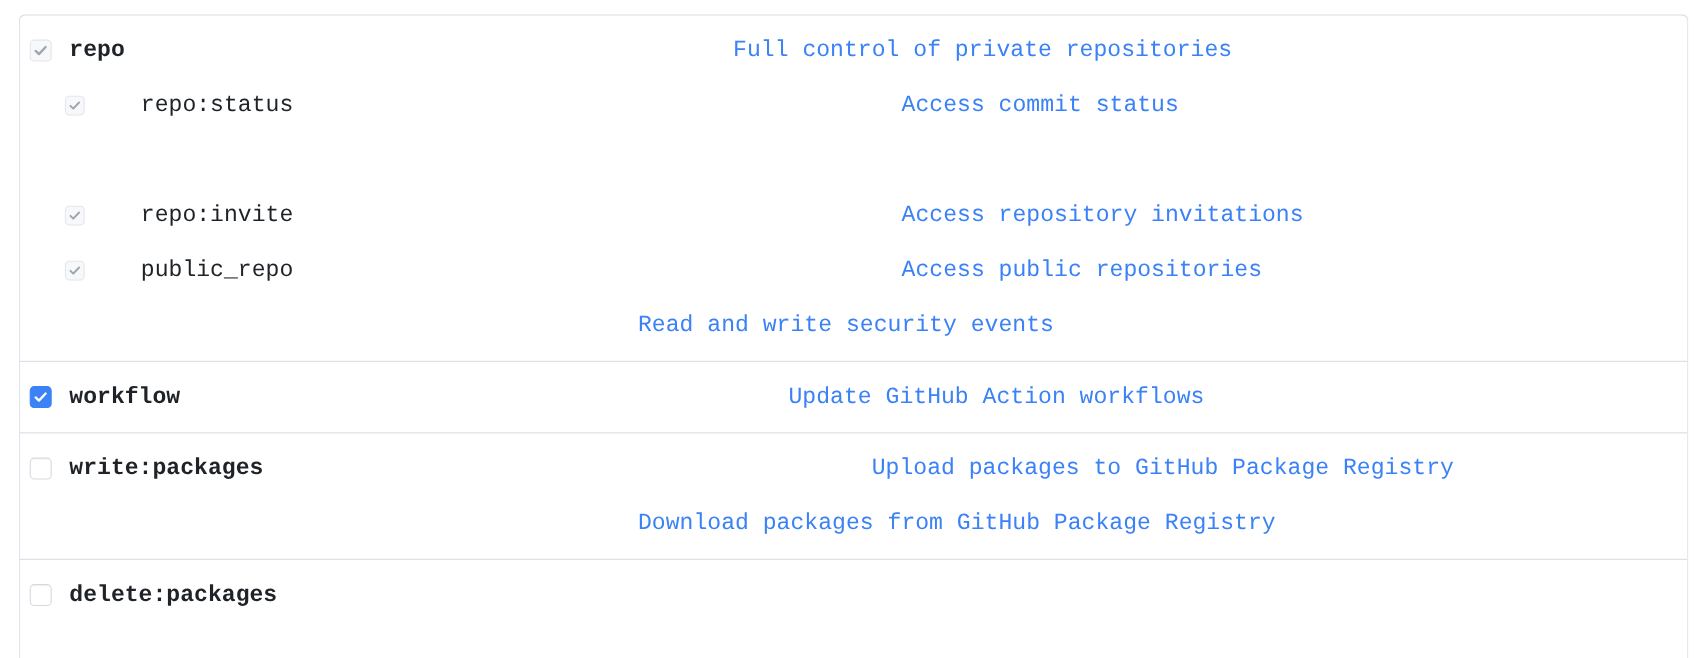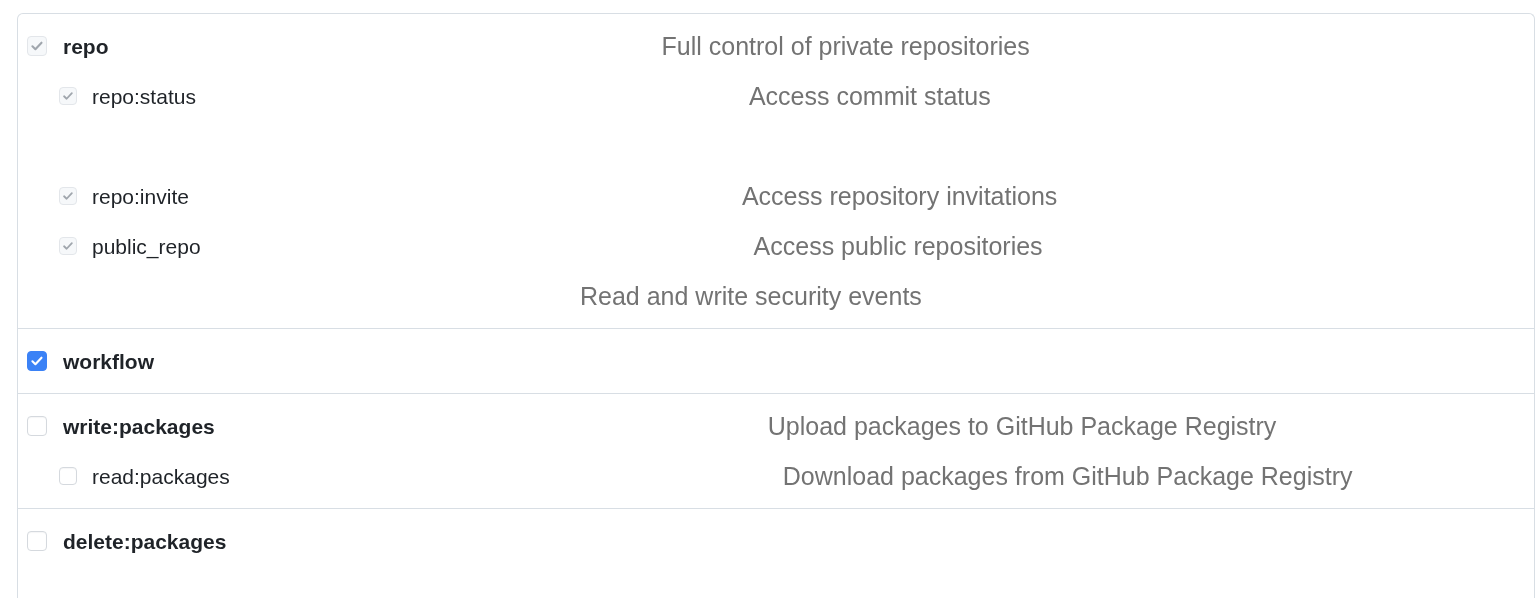--- a/index.html
+++ b/index.html
@@ -32,20 +32,21 @@
   .scope-group:last-child {
     border-bottom: none;
   }
 
   .scope-row {
     display: flex;
     align-items: center;
     height: 50px;
     padding-left: 9px;
     padding-right: 16px;
+    font-family: Liberation Mono, monospace;
   }
 
   .scope-row.parent-row {
     padding-top: 0;
   }
 
   .scope-group > .scope-row:first-child {
     margin-top: 7px;
   }
   .scope-group > .scope-row:last-child {
@@ -53,20 +54,21 @@
   }
 
   .cb-cell {
     display: flex;
     align-items: center;
     flex: 0 0 auto;
   }
 
   .scope-row.child-row .cb-cell {
     padding-left: 32px;
+    gap: 36px;
   }
 
   
   .cb {
     display: inline-flex;
     align-items: center;
     justify-content: center;
     flex: 0 0 auto;
     border-radius: 4px;
   }
@@ -108,22 +110,22 @@
     margin-left: 16px;
   }
   .scope-row.child-row .scope-label {
     font-weight: 400;
     margin-left: 15px;
   }
 
   .scope-desc {
     position: absolute;
     left: 553px;
-    color: #737373;
-    font-size: 25px;
+    color: #3b82f6;
+    font-size: 21px;
     line-height: 1;
     font-weight: 400;
     white-space: nowrap;
   }
 
   .desc-holder {
     position: relative;
     flex: 1 1 auto;
     height: 100%;
     display: flex;
@@ -198,37 +200,36 @@
     <div class="scope-group">
       <div class="scope-row parent-row">
         <div class="cb-cell">
           <span class="cb cb-parent state-checked">
             <svg width="14" height="14" viewBox="0 0 14 14" fill="none" stroke-width="2.1" stroke-linecap="round" stroke-linejoin="round">
               <path d="M2.4 7.3 L5.4 10.2 L11.5 3.7"></path>
             </svg>
           </span>
           <span class="scope-label">workflow</span>
         </div>
+        <div class="desc-holder">
+          <span class="scope-desc">Update GitHub Action workflows</span>
+        </div>
       </div>
     </div>
     <div class="scope-group">
       <div class="scope-row parent-row">
         <div class="cb-cell">
           <span class="cb cb-parent state-unchecked"></span>
           <span class="scope-label">write:packages</span>
         </div>
         <div class="desc-holder">
           <span class="scope-desc">Upload packages to GitHub Package Registry</span>
         </div>
       </div>
       <div class="scope-row child-row">
-        <div class="cb-cell">
-          <span class="cb cb-child state-unchecked"></span>
-          <span class="scope-label">read:packages</span>
-        </div>
         <div class="desc-holder">
           <span class="scope-desc">Download packages from GitHub Package Registry</span>
         </div>
       </div>
     </div>
     <div class="scope-group">
       <div class="scope-row parent-row">
         <div class="cb-cell">
           <span class="cb cb-parent state-unchecked"></span>
           <span class="scope-label">delete:packages</span>

